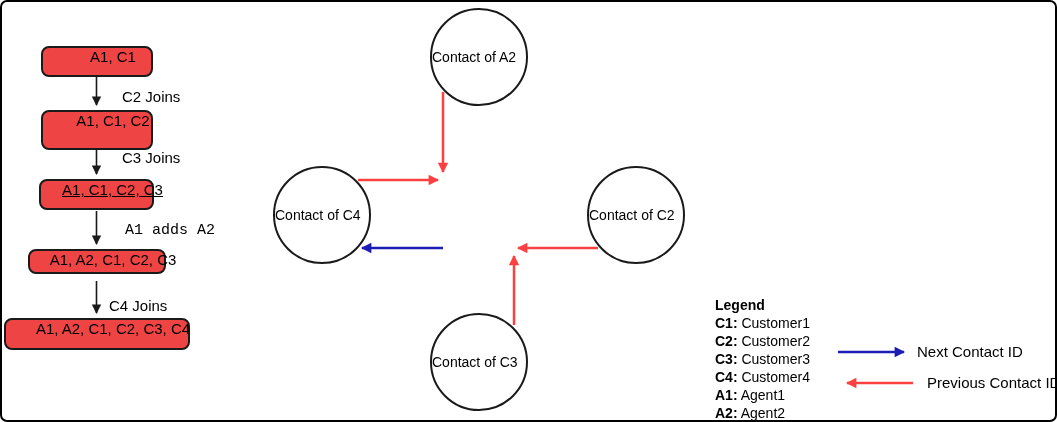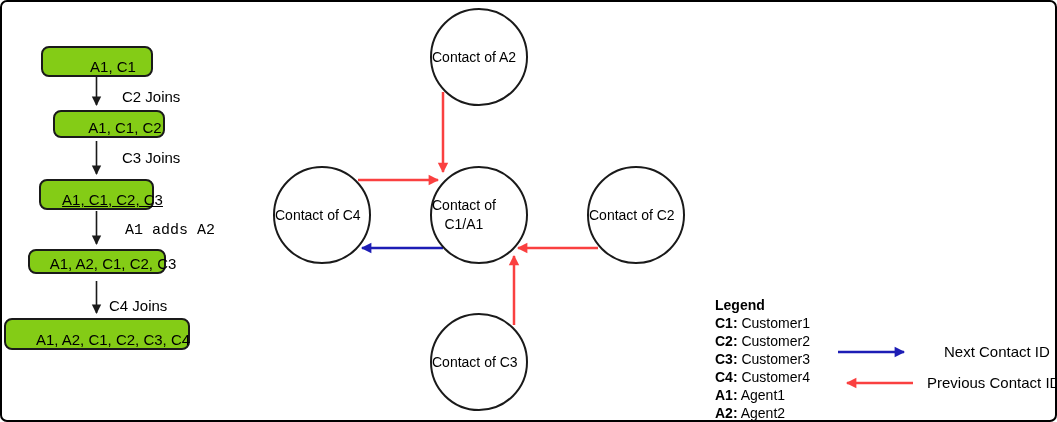--- a/index.html
+++ b/index.html
@@ -13,23 +13,23 @@
     border-radius: 7px;
     background: #ffffff;
     overflow: hidden;
   }
   .edges-svg { position: absolute; left: 0; top: 0; width: 1057px; height: 422px; }
   .fbox {
     position: absolute;
     box-sizing: border-box;
     border: 2px solid #1a1a1a;
     border-radius: 8px;
-    background: #84cc16;
+    background: #ef4444;
     display: flex;
-    align-items: flex-end;
+    align-items: flex-start;
     justify-content: center;
     font-size: 15px;
     white-space: nowrap;
     padding-left: 32px;
   }
   .edge-label {
     position: absolute;
     font-size: 15px;
     line-height: 16px;
     white-space: nowrap;
@@ -95,21 +95,21 @@
     <line x1="596" y1="246" x2="516" y2="246" stroke-width="2.5" marker-end="url(#arrow-red)" stroke="#fa4040"></line>
     <line x1="512" y1="323" x2="512" y2="254" stroke-width="2.5" marker-end="url(#arrow-red)" stroke="#fa4040"></line>
 
     <line x1="836" y1="350" x2="902" y2="350" stroke-width="2.5" marker-end="url(#arrow-blue)" stroke="#1d1db5"></line>
     <line x1="911" y1="381" x2="845" y2="381" stroke-width="2.5" marker-end="url(#arrow-red)" stroke="#fa4040"></line>
   </svg>
 
   <div class="fbox" style="left:39px; top:44px; width:112px; height:31px;">
     <span>A1, C1</span>
   </div>
-  <div class="fbox" style="left:39px; top:108px; width:112px; height:28px;margin-left:12px;">
+  <div class="fbox" style="left:39px; top:108px; width:112px; height:40px;">
     <span>A1, C1, C2</span>
   </div>
   <div class="fbox" style="left:37px; top:177px; width:115px; height:31px;text-decoration:underline;">
     <span>A1, C1, C2, C3</span>
   </div>
   <div class="fbox" style="left:26px; top:247px; width:138px; height:25px;">
     <span>A1, A2, C1, C2, C3</span>
   </div>
   <div class="fbox" style="left:2px; top:316px; width:186px; height:32px;">
     <span>A1, A2, C1, C2, C3, C4</span>
@@ -119,37 +119,33 @@
   <div class="edge-label" style="left:120px; top:148px;">C3 Joins</div>
   <div class="edge-label" style="left:123px; top:221px;font-family:Liberation Mono, monospace;">A1 adds A2</div>
   <div class="edge-label" style="left:107px; top:296px;">C4 Joins</div>
 
   <div class="circle" style="left:428px; top:6px;">
     <span>Contact of A2</span>
   </div>
   <div class="circle" style="left:271px; top:164px;">
     <span>Contact of C4</span>
   </div>
-  <div class="circle" style="left:428px; top:164px;">
-    <span>Contact of
-C1/A1</span>
-  </div>
   <div class="circle" style="left:585px; top:164px;">
     <span>Contact of C2</span>
   </div>
   <div class="circle" style="left:428px; top:311px;">
     <span>Contact of C3</span>
   </div>
 
   <div class="legend">
     <div class="title">Legend</div>
     <div><span class="key">C1:</span> <span>Customer1</span></div>
     <div><span class="key">C2:</span> <span>Customer2</span></div>
     <div><span class="key">C3:</span> <span>Customer3</span></div>
     <div><span class="key">C4:</span> <span>Customer4</span></div>
     <div><span class="key">A1:</span> <span>Agent1</span></div>
     <div><span class="key">A2:</span> <span>Agent2</span></div>
   </div>
 
-  <div class="legend-arrow-label" style="left:942px; top:342px;">Next Contact ID</div>
+  <div class="legend-arrow-label" style="left:915px; top:342px;">Next Contact ID</div>
   <div class="legend-arrow-label" style="left:925px; top:373px;">Previous Contact ID</div>
 
 </div>
 
 </body></html>

